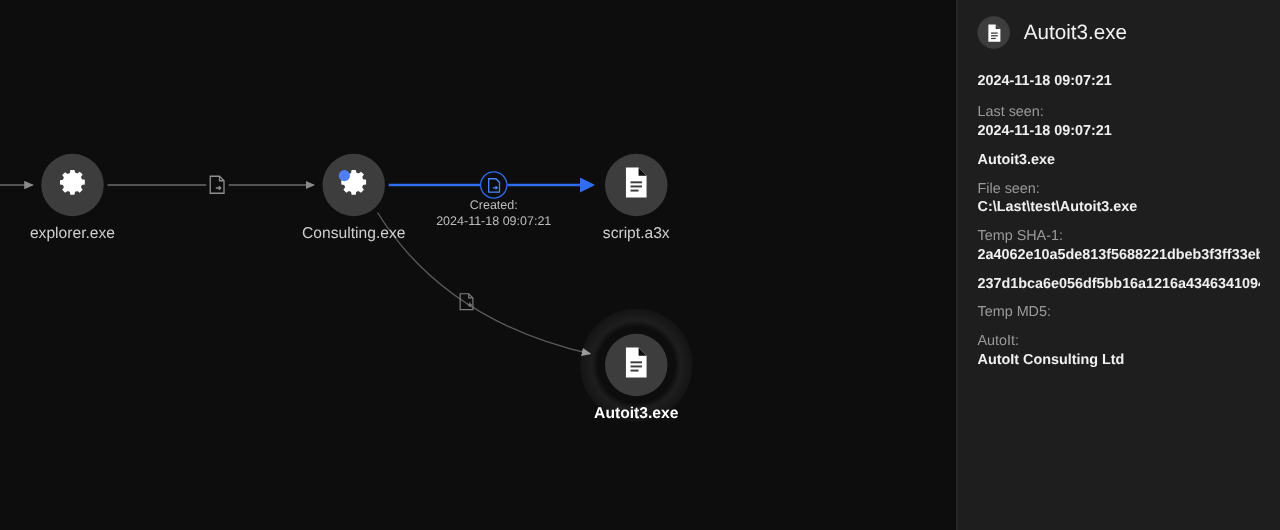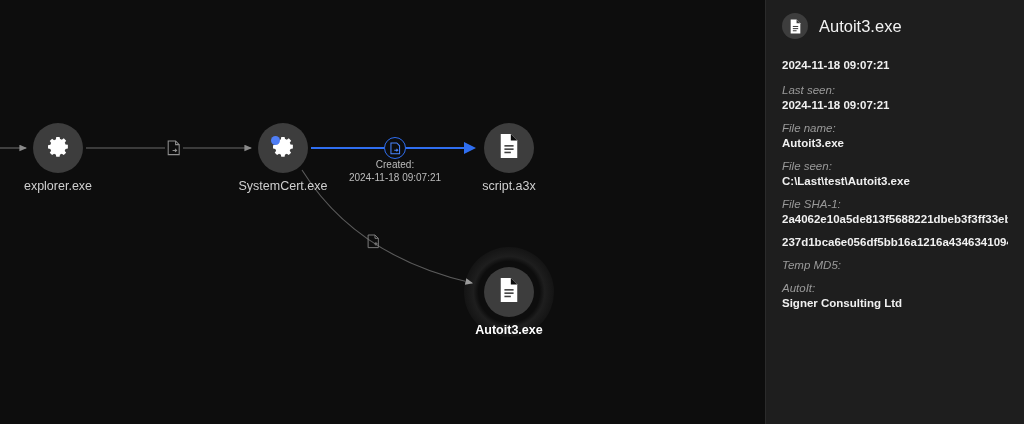--- a/index.html
+++ b/index.html
@@ -165,21 +165,20 @@
     white-space: nowrap;
   }
 
   .field { margin-bottom: 11px; }
 
   .field-label {
     font-size: 11.5px;
     color: #9a9a9a;
     margin-bottom: 3px;
     white-space: nowrap;
-    font-style: italic;
   }
 
   .field-value {
     font-size: 11.5px;
     color: #f0f0f0;
     font-weight: bold;
     white-space: nowrap;
     overflow: hidden;
   }
 
@@ -265,21 +264,21 @@
     <div class="node" style="left:283px; top:148px;">
       <div class="node-circle">
         <span>
           <svg viewBox="0 0 24 24" width="25" height="25">
             <path fill="#ffffff" d="M12 8.2a3.8 3.8 0 1 0 0 7.6 3.8 3.8 0 0 0 0-7.6zm0 5.9a2.1 2.1 0 1 1 0-4.2 2.1 2.1 0 0 1 0 4.2z"></path>
             <path fill="#ffffff" d="M21 13.6v-3.2l-2.3-.4a7 7 0 0 0-.7-1.7l1.35-1.9-2.26-2.26-1.9 1.35a7 7 0 0 0-1.7-.7L13.05 2.9h-3.2l-.4 2.3a7 7 0 0 0-1.7.7L5.85 4.55 3.59 6.81l1.35 1.9a7 7 0 0 0-.7 1.7l-2.3.4v3.2l2.3.4c.16.6.4 1.17.7 1.7l-1.35 1.9 2.26 2.26 1.9-1.35c.53.3 1.1.54 1.7.7l.4 2.3h3.2l.4-2.3c.6-.16 1.17-.4 1.7-.7l1.9 1.35 2.26-2.26-1.35-1.9c.3-.53.54-1.1.7-1.7l2.3-.4z"></path>
           </svg>
         </span>
         <span class="badge-dot"></span>
       </div>
-      <div class="node-label">SystemCert.exe</div>
+      <div class="node-label">Consulting.exe</div>
     </div>
 
     <div class="node" style="left:509px; top:148px;">
       <div class="node-circle">
         <span>
           <svg viewBox="0 0 24 28" width="22" height="26">
             <path fill="#ffffff" d="M3 1h11l7 7v19H3z"></path>
             <path fill="#0d0d0d" d="M14 1l7 7h-7z"></path>
             <rect x="7" y="13" width="10" height="1.7" fill="#3d3d3d"></rect>
             <rect x="7" y="16.6" width="10" height="1.7" fill="#3d3d3d"></rect>
@@ -326,41 +325,40 @@
     <div class="field first">
       <div class="field-value top-timestamp">2024-11-18 09:07:21</div>
     </div>
 
     <div class="field">
       <div class="field-label">Last seen:</div>
       <div class="field-value">2024-11-18 09:07:21</div>
     </div>
 
     <div class="field">
-      <div class="field-label">File name:</div>
       <div class="field-value">Autoit3.exe</div>
     </div>
 
     <div class="field">
       <div class="field-label">File seen:</div>
       <div class="field-value">C:\Last\test\Autoit3.exe</div>
     </div>
 
     <div class="field">
-      <div class="field-label">File SHA-1:</div>
+      <div class="field-label">Temp SHA-1:</div>
       <div class="field-value">2a4062e10a5de813f5688221dbeb3f3ff33eb417</div>
     </div>
 
     <div class="field">
       <div class="field-value">237d1bca6e056df5bb16a1216a434634109478f88</div>
     </div>
 
     <div class="field">
       <div class="field-label">Temp MD5:</div>
     </div>
 
     <div class="field">
       <div class="field-label">AutoIt:</div>
-      <div class="field-value">Signer Consulting Ltd</div>
+      <div class="field-value">AutoIt Consulting Ltd</div>
     </div>
 
   </div>
 </div>
 
 </body></html>

